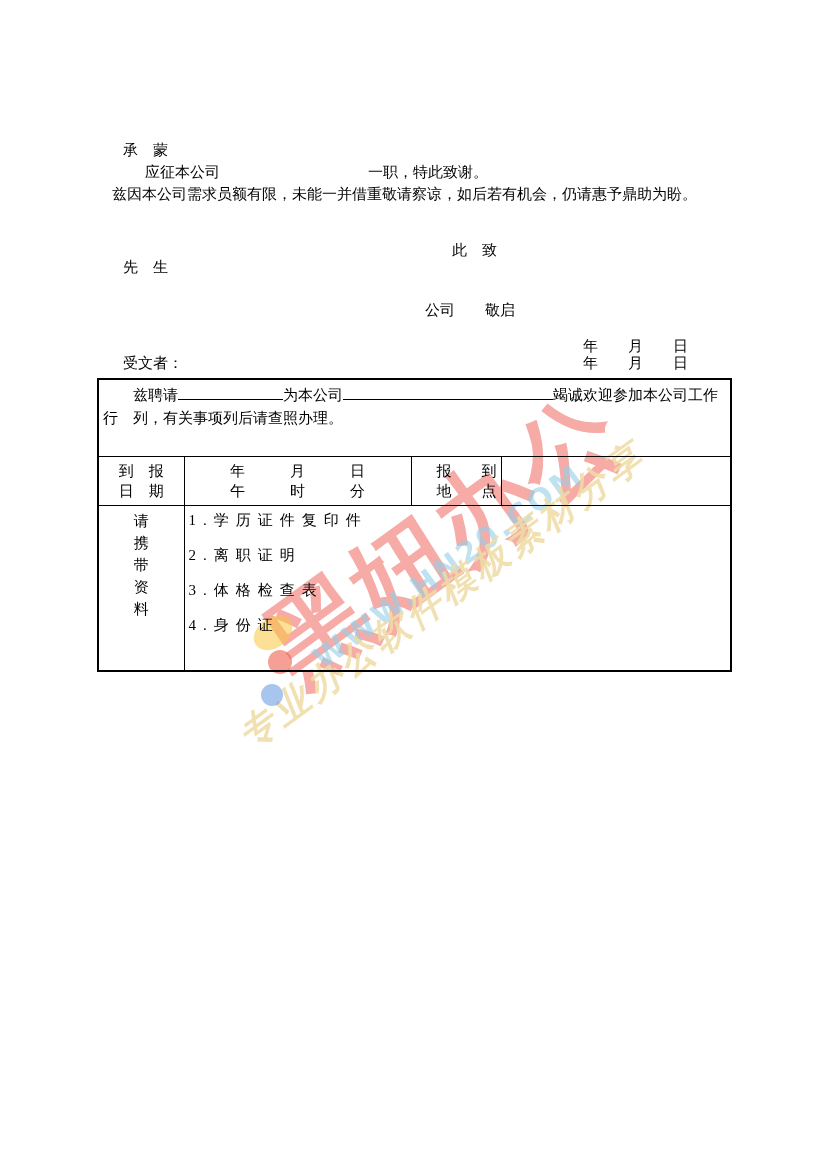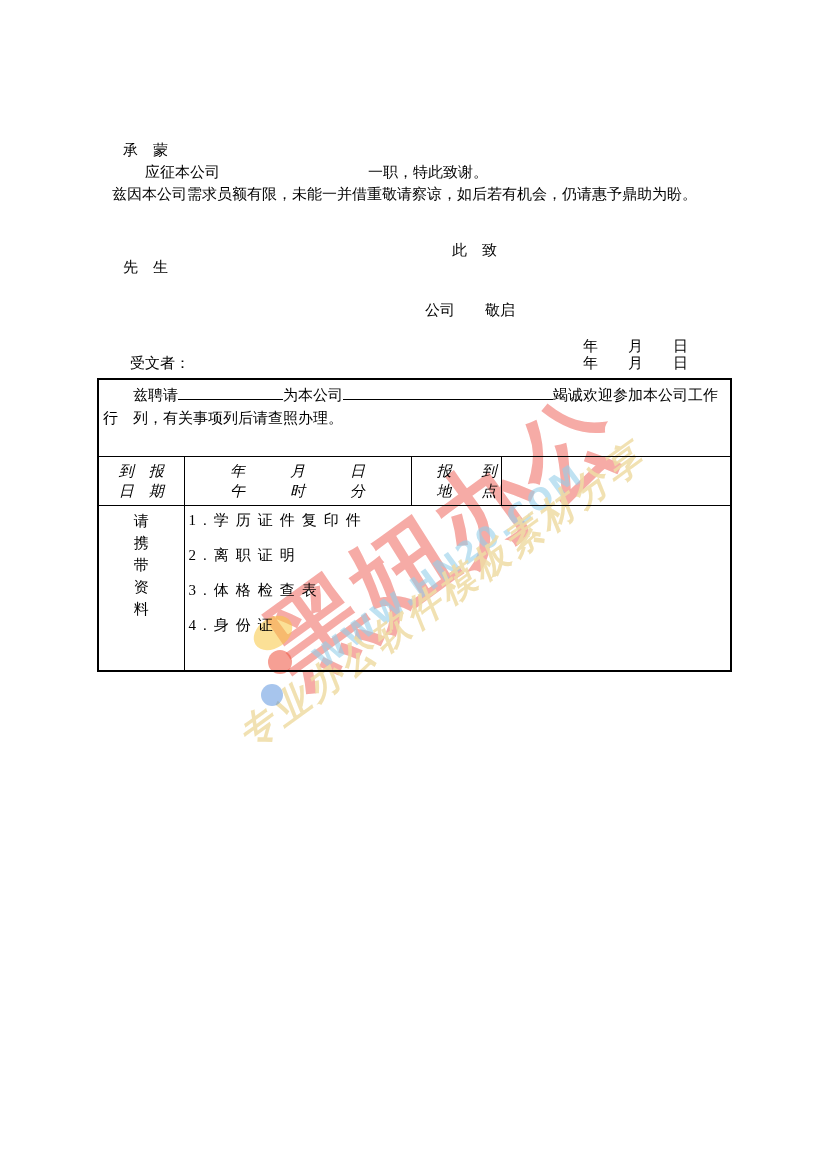--- a/index.html
+++ b/index.html
@@ -48,38 +48,38 @@
     text-decoration:underline;text-underline-offset:4px;
   }
   .l-salut{left:123px;top:141px;}
   .l-applied{left:145px;top:163px;}
   .l-regret{left:112px;top:185px;}
   .l-cizhi{left:452px;top:241px;}
   .l-mister{left:123px;top:258px;}
   .l-company{left:425px;top:301px;}
   .l-date1{left:583px;top:337px;}
   .l-date2{left:583px;top:354px;}
-  .l-recipient{left:123px;top:354px;margin-left:7px;}
+  .l-recipient{left:123px;top:354px;}
   .sp{display:inline-block;}
   .sp-applied{width:148px;}
   .blank{display:inline-block;border-bottom:1px solid #000;height:14px;vertical-align:baseline;}
   .blank-1{width:105px;}
   .blank-2{width:210px;}
   
   table.form{
     position:absolute;z-index:1;
     left:97px;top:378px;width:633px;
     border-collapse:collapse;table-layout:fixed;
     border:2px solid #000;
     background:transparent;
   }
   table.form td{border:1px solid #000;padding:4px;vertical-align:top;font-size:15px;}
   td.c-intro{height:68px;padding:10px 4px 0 8px;line-height:23px;}
   .indent1{display:inline-block;width:30px;}
-  tr.r-when td{height:40px;font-style:italic;}
+  tr.r-when td{height:40px;}
   td.c-label{text-align:center;line-height:20px;padding-top:2px;}
   td.c-datetime{text-align:center;line-height:20px;padding-top:2px;}
   td.c-placelabel{text-align:right;line-height:20px;padding-top:2px;}
   td.c-treatlabel{text-align:center;vertical-align:middle;}
   td.c-treat{height:51px;padding:7px 6px 0 8px;letter-spacing:4px;line-height:21px;}
   .sp-salary1{width:55px;}
   .sp-salary2{width:70px;}
   td.c-bringlabel{height:156px;text-align:center;vertical-align:middle;line-height:22px;}
   td.c-bring{padding:14px 4px 0 10px;letter-spacing:7px;}
   .bring-item{height:35px;line-height:20px;white-space:nowrap;}

